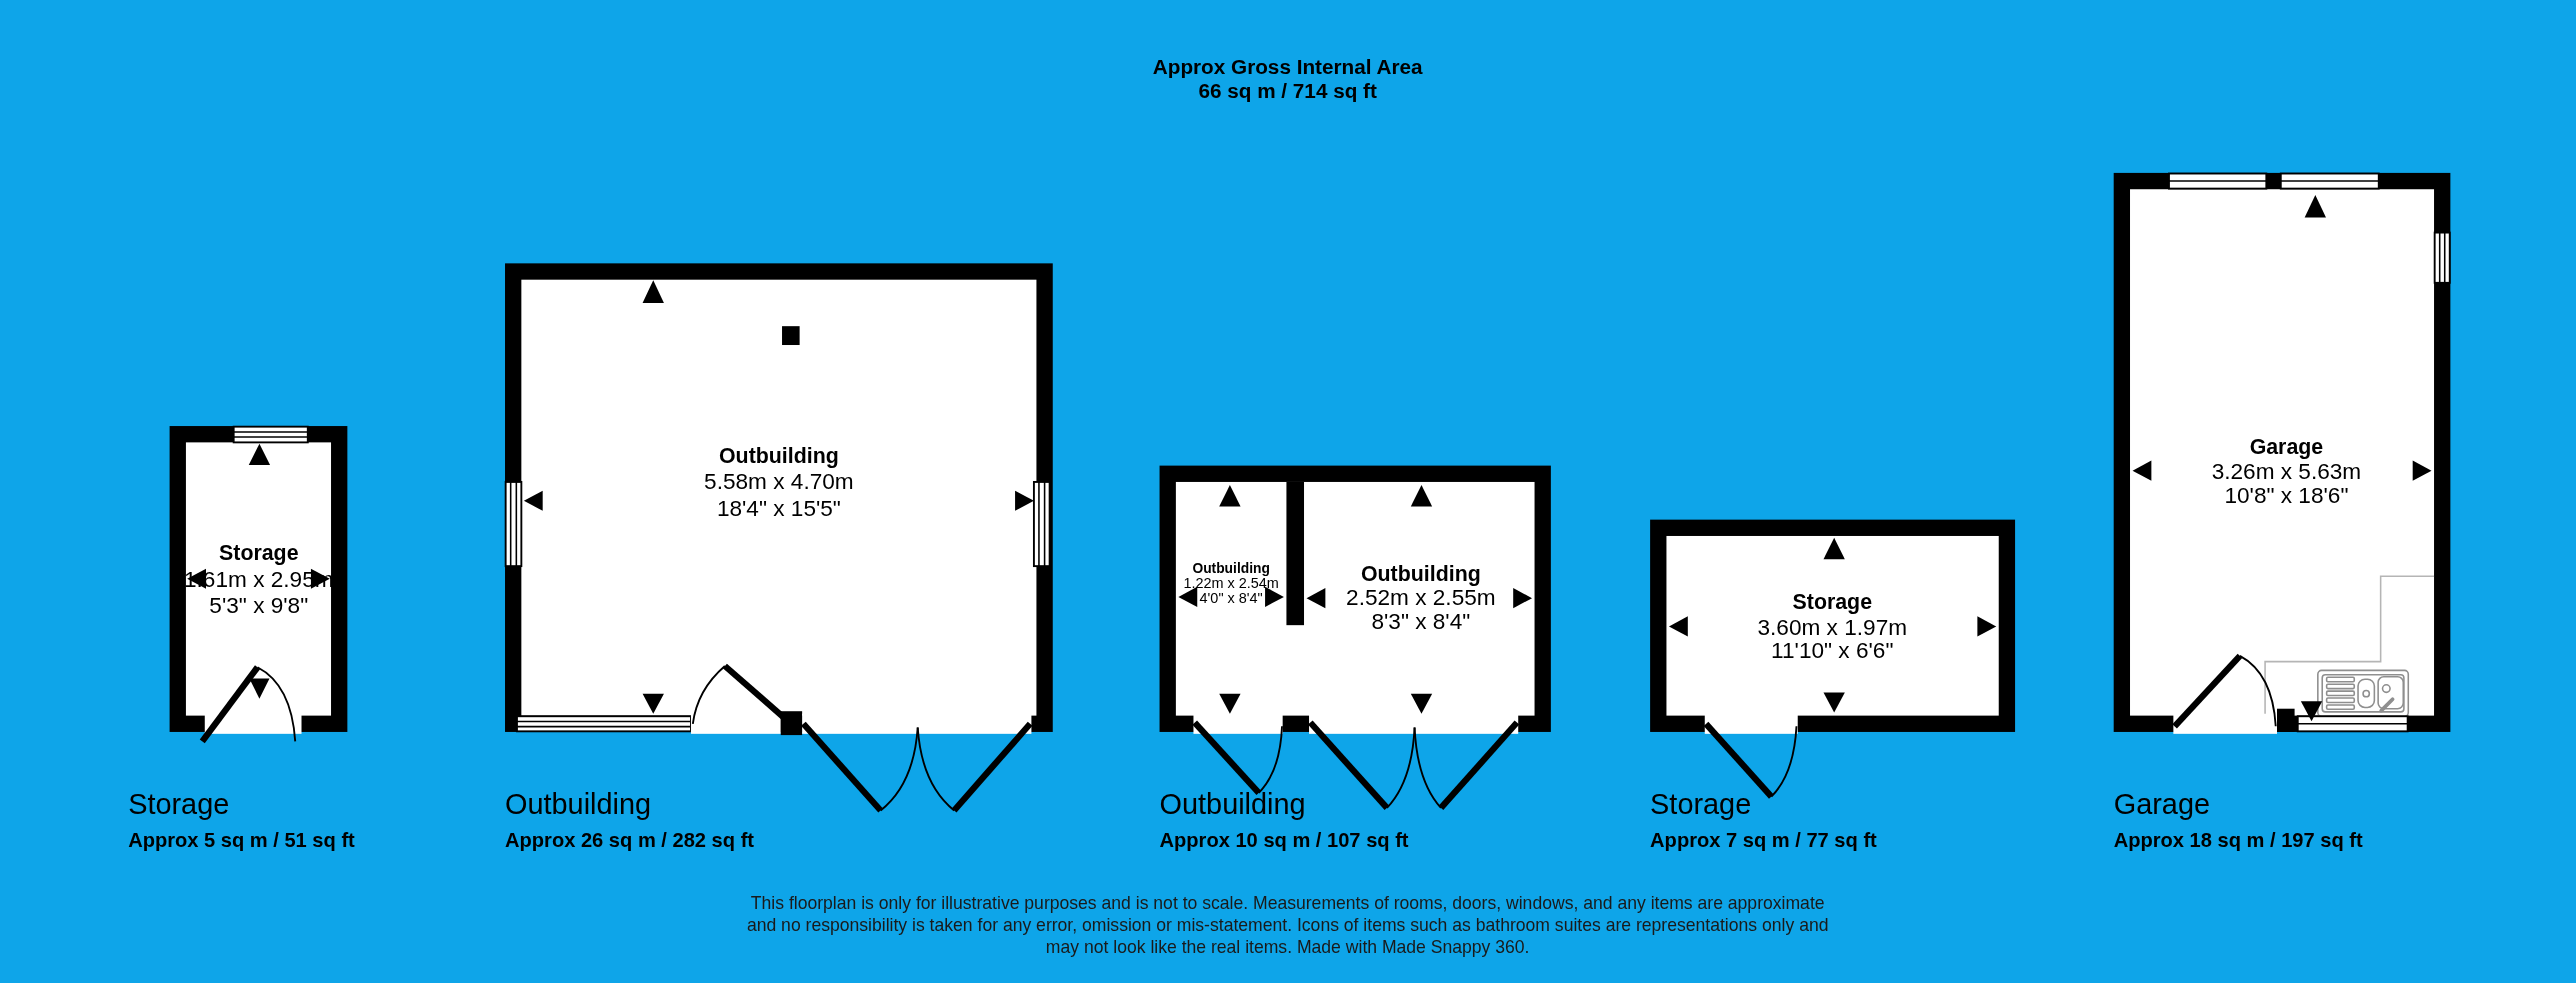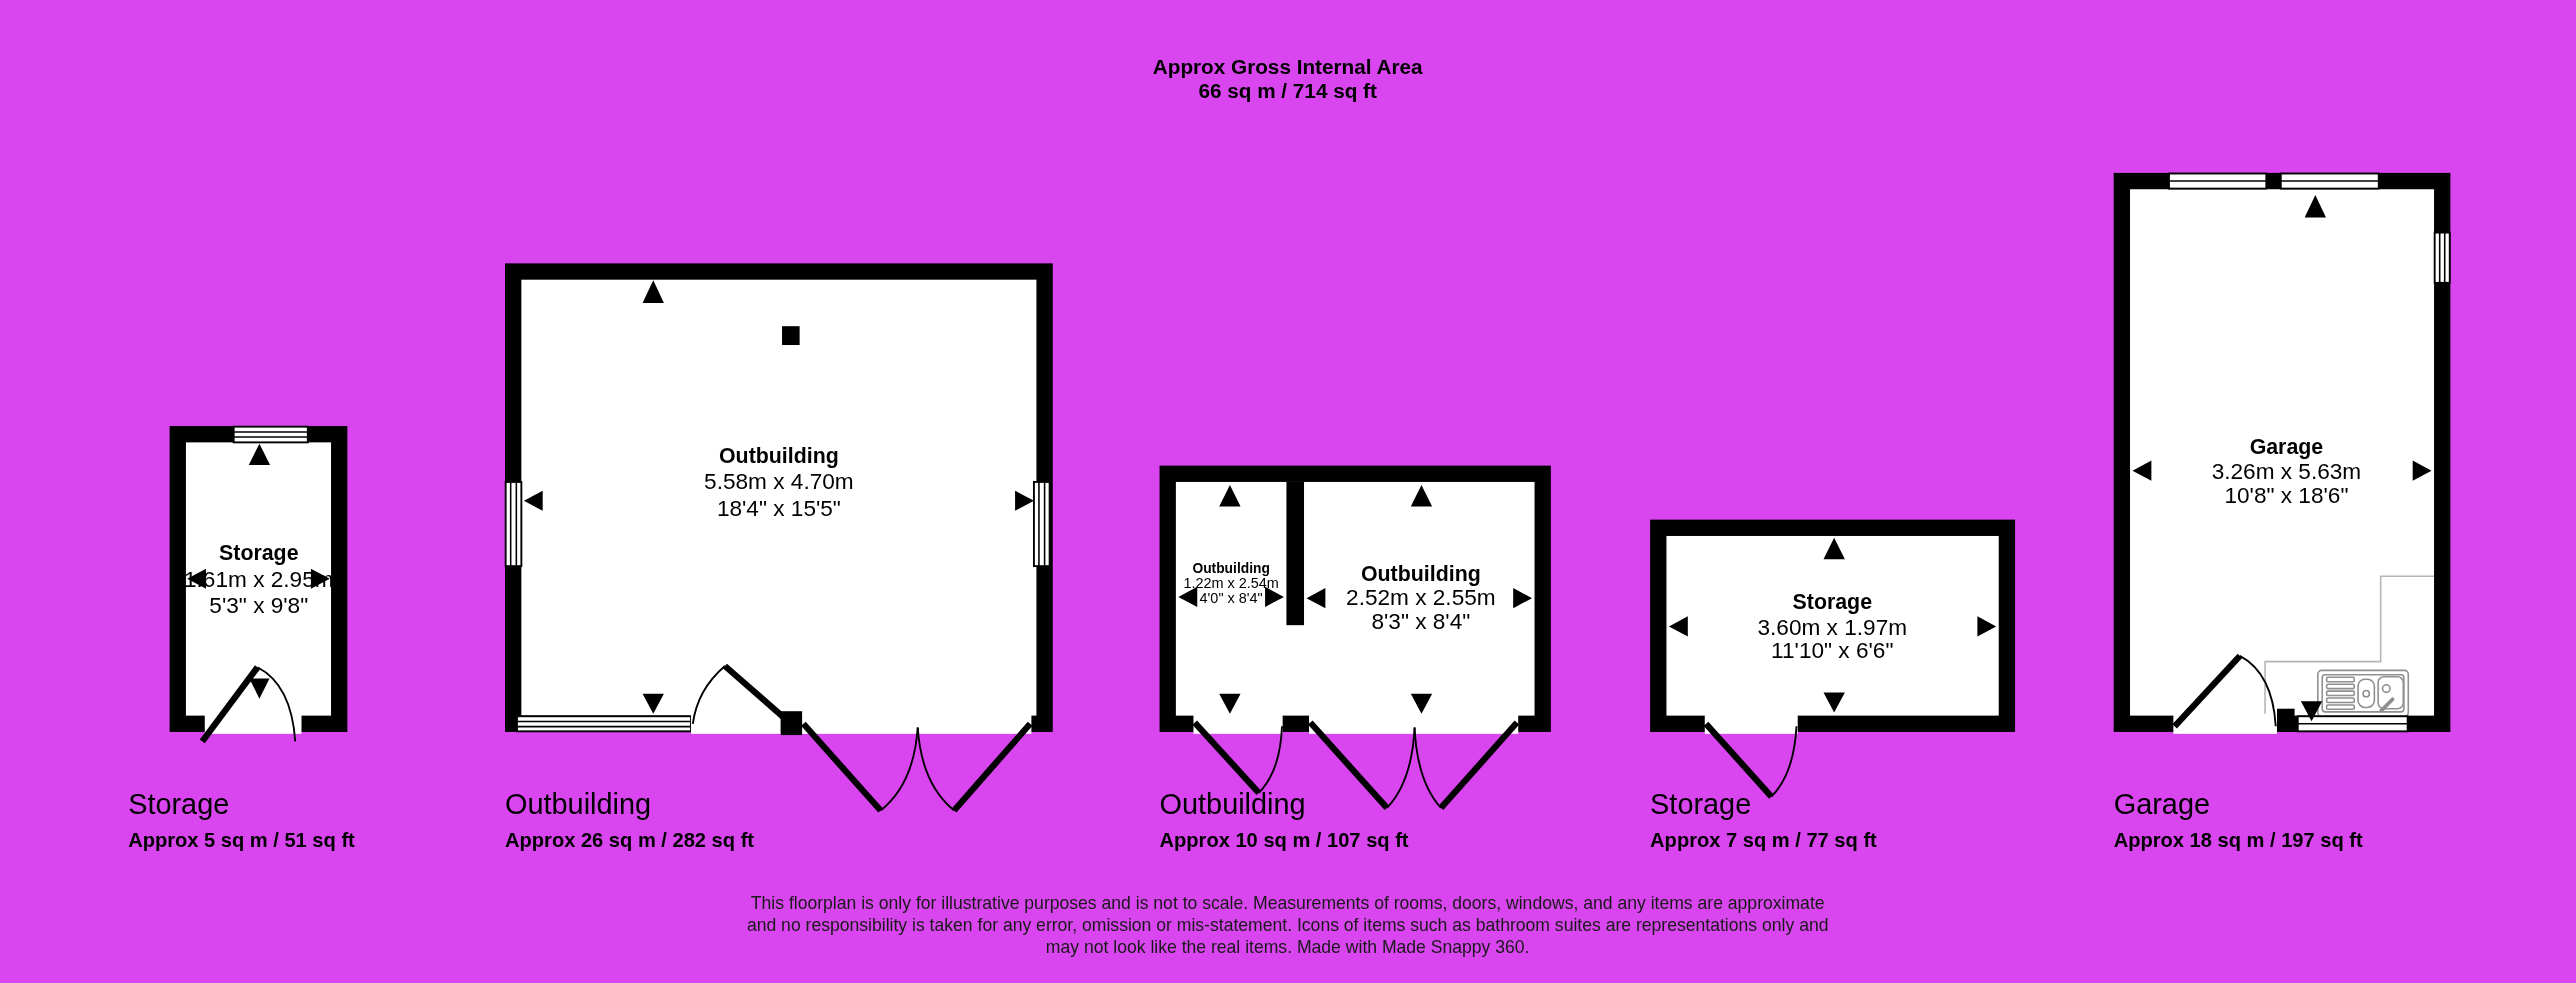--- a/index.html
+++ b/index.html
@@ -1,16 +1,16 @@
 <!DOCTYPE html>
 <html style="font-size:10px"><head>
 <meta charset="utf-8">
 <style>
   html,body{margin:0;padding:0;background:#ffffff;}
-  .page{width:2576px;height:984px;position:relative;background:#d946ef;}
+  .page{width:2576px;height:984px;position:relative;background:#0ea5e9;}
   svg{display:block;font-family:"Liberation Sans",sans-serif;}
   .wall{fill:#000000;}
   .floor{fill:#ffffff;}
   .erase{fill:#ffffff;}
   .win{fill:#ffffff;stroke:#000000;stroke-width:3px;}
   .winline{stroke:#000000;stroke-width:2.5px;}
   .leaf{stroke:#000000;stroke-width:10px;fill:none;}
   .arc{stroke:#000000;stroke-width:3px;fill:none;}
   .arrow{fill:#000000;}
   .post{fill:#000000;}

